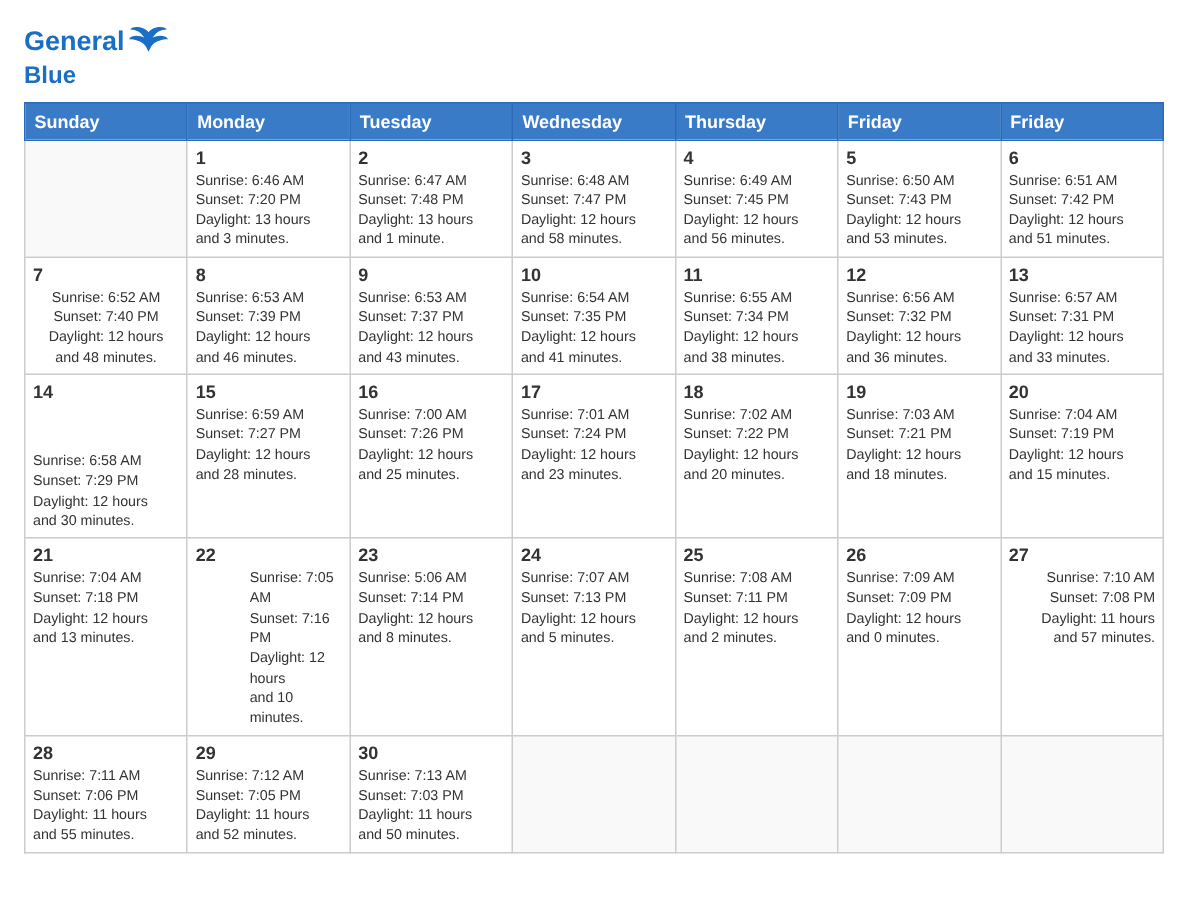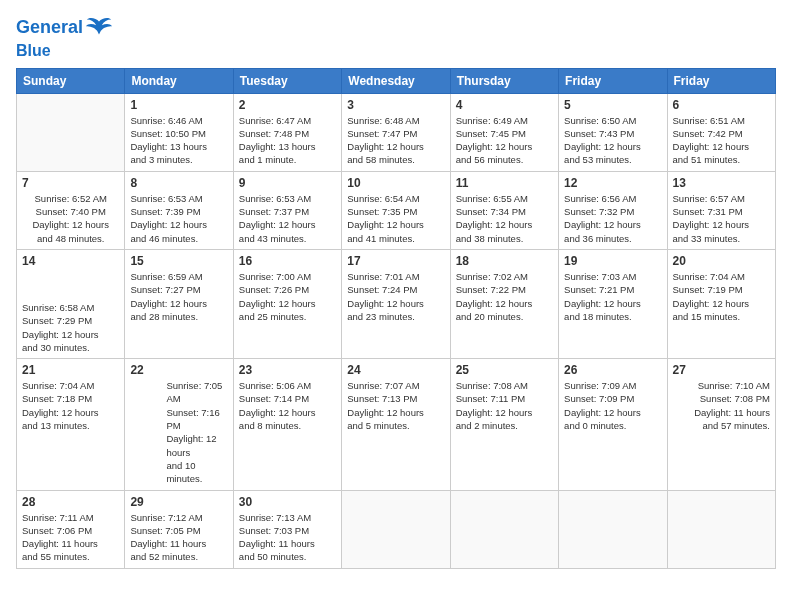--- a/index.html
+++ b/index.html
@@ -123,21 +123,21 @@
           <th>Friday</th>
           <th>Friday</th>
         </tr>
     </thead>
     <tbody id="calendar-body">
     <tr>
           <td class="empty"></td>
           <td>
             <div class="day-number">1</div>
             <div class="day-info" style="white-space: pre-line;">Sunrise: 6:46 AM
-Sunset: 10:50 PM
+Sunset: 7:20 PM
 Daylight: 13 hours
 and 3 minutes.</div>
           </td>
           <td>
             <div class="day-number">2</div>
             <div class="day-info" style="white-space: pre-line;">Sunrise: 6:47 AM
 Sunset: 7:48 PM
 Daylight: 13 hours
 and 1 minute.</div>
           </td>

